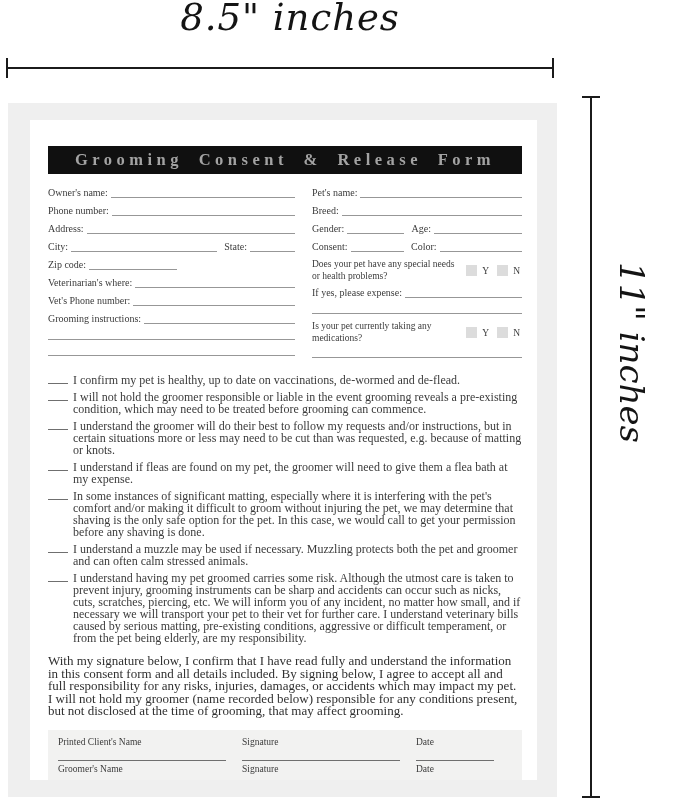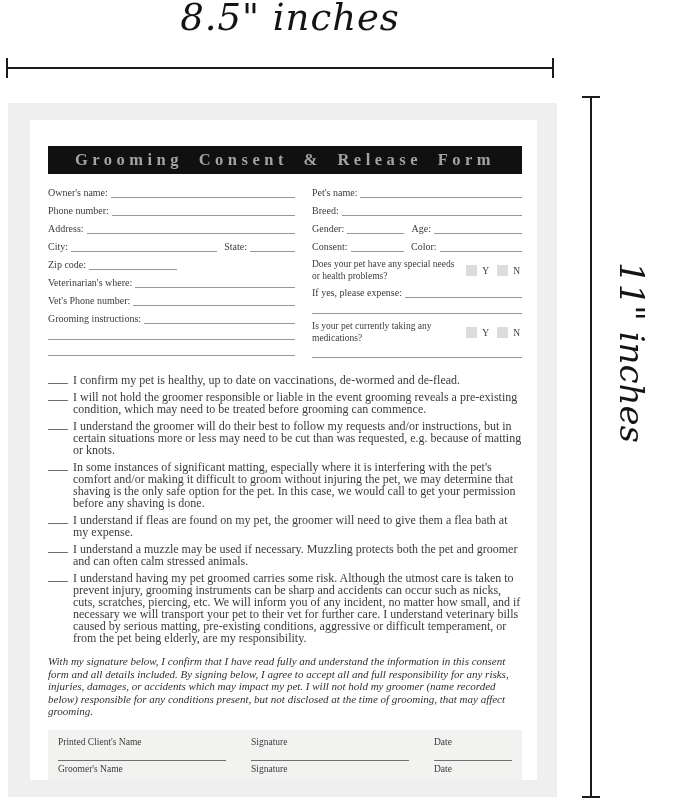--- a/index.html
+++ b/index.html
@@ -54,25 +54,25 @@
   .ynletter.last { margin-right:2px; }
   .mt6 { margin-top:7px; }
 
   
   .statements { margin-top:9px; }
   .stmt { display:grid; grid-template-columns:25px 1fr; margin-bottom:5px;
           font-size:12px; line-height:12px; }
   .stmt-blank { width:20px; border-bottom:1px solid #6f6f6f; height:9px; margin-top:1px; }
 
   
-  .agreement { margin-top:11px; font-style:italic; font-size:11px; line-height:12.5px; color:#303030; }
+  .agreement { margin-top:11px; font-size:13px; line-height:12.5px; color:#303030; }
 
   
   .sigbox { margin-top:12px; background:#f2f2f1; padding:7px 12px 11px 10px; }
-  .sig-row { display:grid; grid-template-columns:168px 158px 86px; column-gap:25px; }
+  .sig-row { display:grid; grid-template-columns:168px 158px 86px; column-gap:16px; }
   .sig-row + .sig-row { margin-top:3px; }
   .sig-cell .slabel { font-size:9.5px; color:#3b3b3b; }
   .sig-line { border-bottom:1px solid #6f6f6f; margin-top:13px; height:1px; }
   .sig-line.short { width:78px; }
 </style>
 </head>
 <body>
 
 <div class="canvas">
 
@@ -195,25 +195,25 @@
         <div class="stmt">
           <span class="stmt-blank"></span>
           <span>I will not hold the groomer responsible or liable in the event grooming reveals a pre-existing condition, which may need to be treated before grooming can commence.</span>
         </div>
         <div class="stmt">
           <span class="stmt-blank"></span>
           <span>I understand the groomer will do their best to follow my requests and/or instructions, but in certain situations more or less may need to be cut than was requested, e.g. because of matting or knots.</span>
         </div>
         <div class="stmt">
           <span class="stmt-blank"></span>
+          <span>I understand if fleas are found on my pet, the groomer will need to give them a flea bath at my expense.</span>
+        </div>
+        <div class="stmt">
+          <span class="stmt-blank"></span>
           <span>In some instances of significant matting, especially where it is interfering with the pet's comfort and/or making it difficult to groom without injuring the pet, we may determine that shaving is the only safe option for the pet. In this case, we would call to get your permission before any shaving is done.</span>
-        </div>
-        <div class="stmt">
-          <span class="stmt-blank"></span>
-          <span>I understand if fleas are found on my pet, the groomer will need to give them a flea bath at my expense.</span>
         </div>
         <div class="stmt">
           <span class="stmt-blank"></span>
           <span>I understand a muzzle may be used if necessary. Muzzling protects both the pet and groomer and can often calm stressed animals.</span>
         </div>
         <div class="stmt">
           <span class="stmt-blank"></span>
           <span>I understand having my pet groomed carries some risk. Although the utmost care is taken to prevent injury, grooming instruments can be sharp and accidents can occur such as nicks, cuts, scratches, piercing, etc. We will inform you of any incident, no matter how small, and if necessary we will transport your pet to their vet for further care. I understand veterinary bills caused by serious matting, pre-existing conditions, aggressive or difficult temperament, or from the pet being elderly, are my responsibility.</span>
         </div>
       </div>

